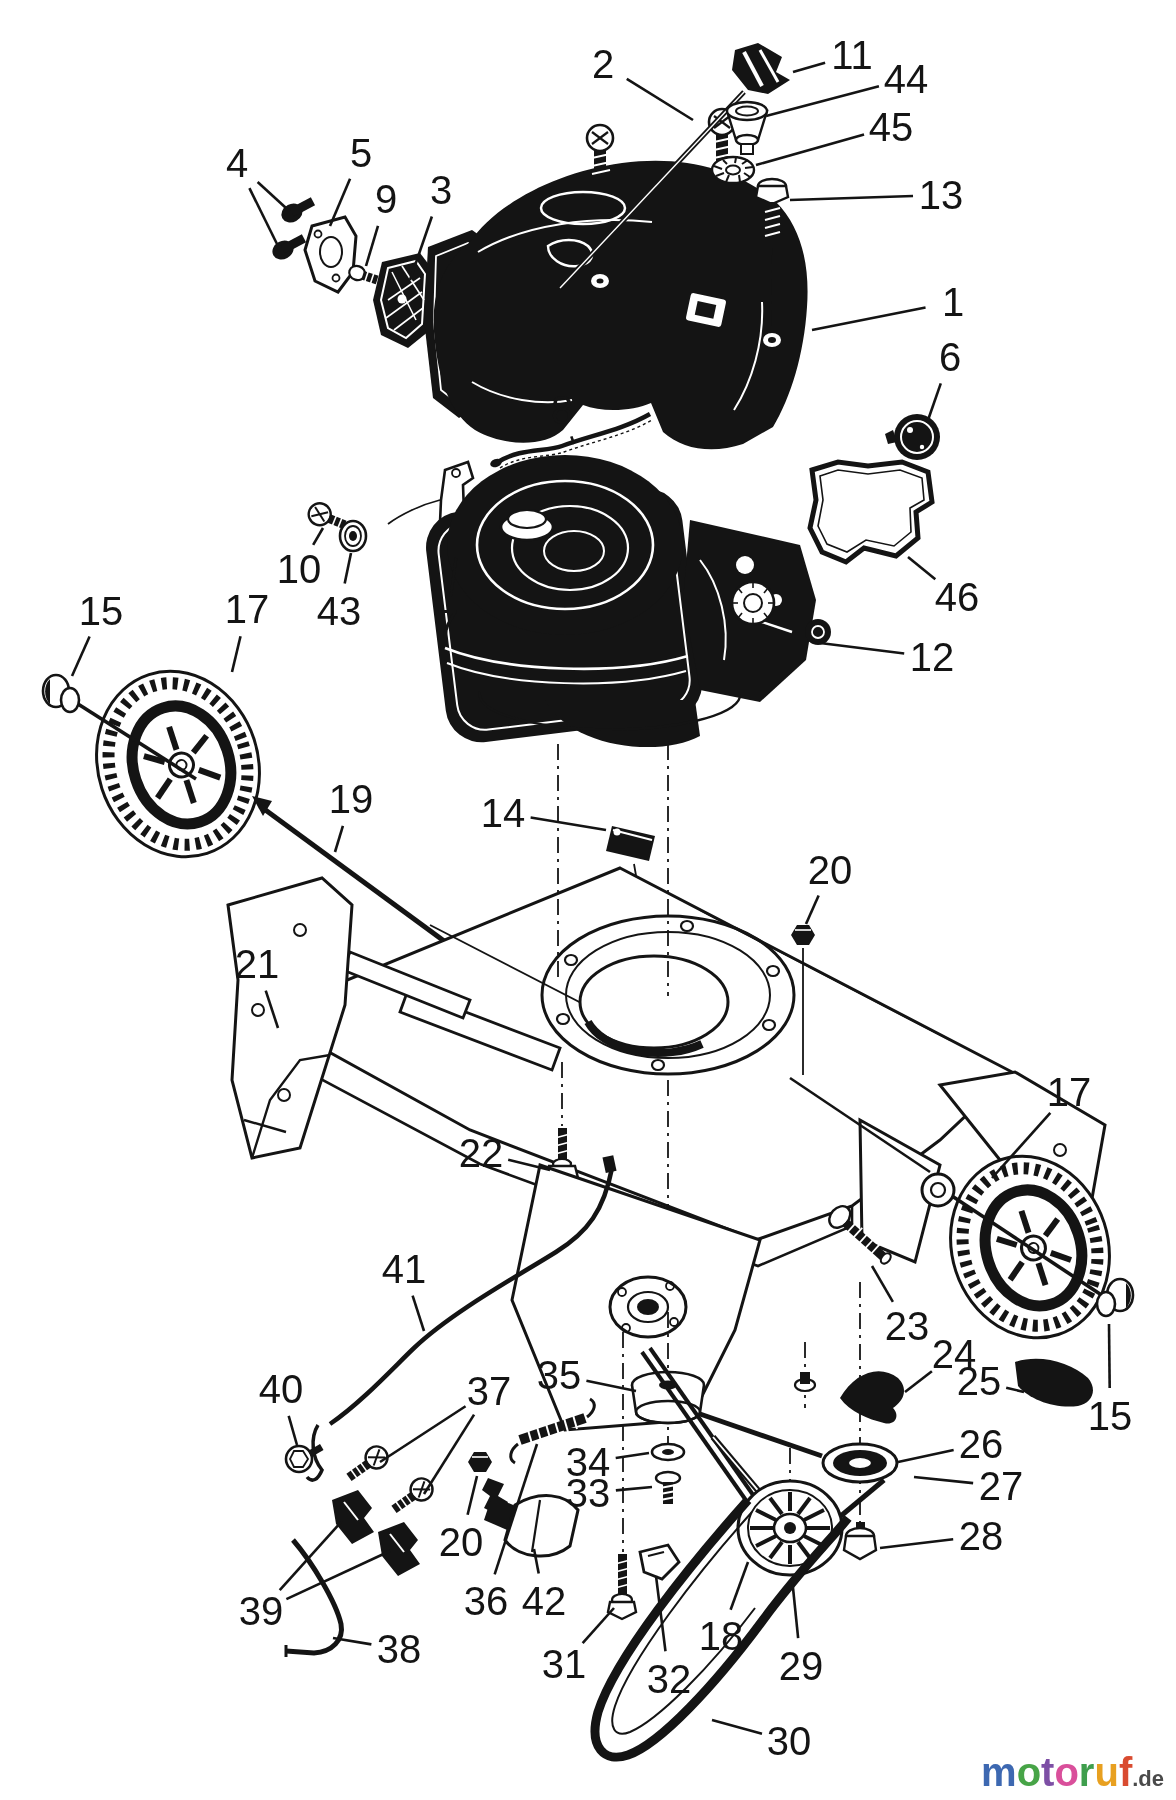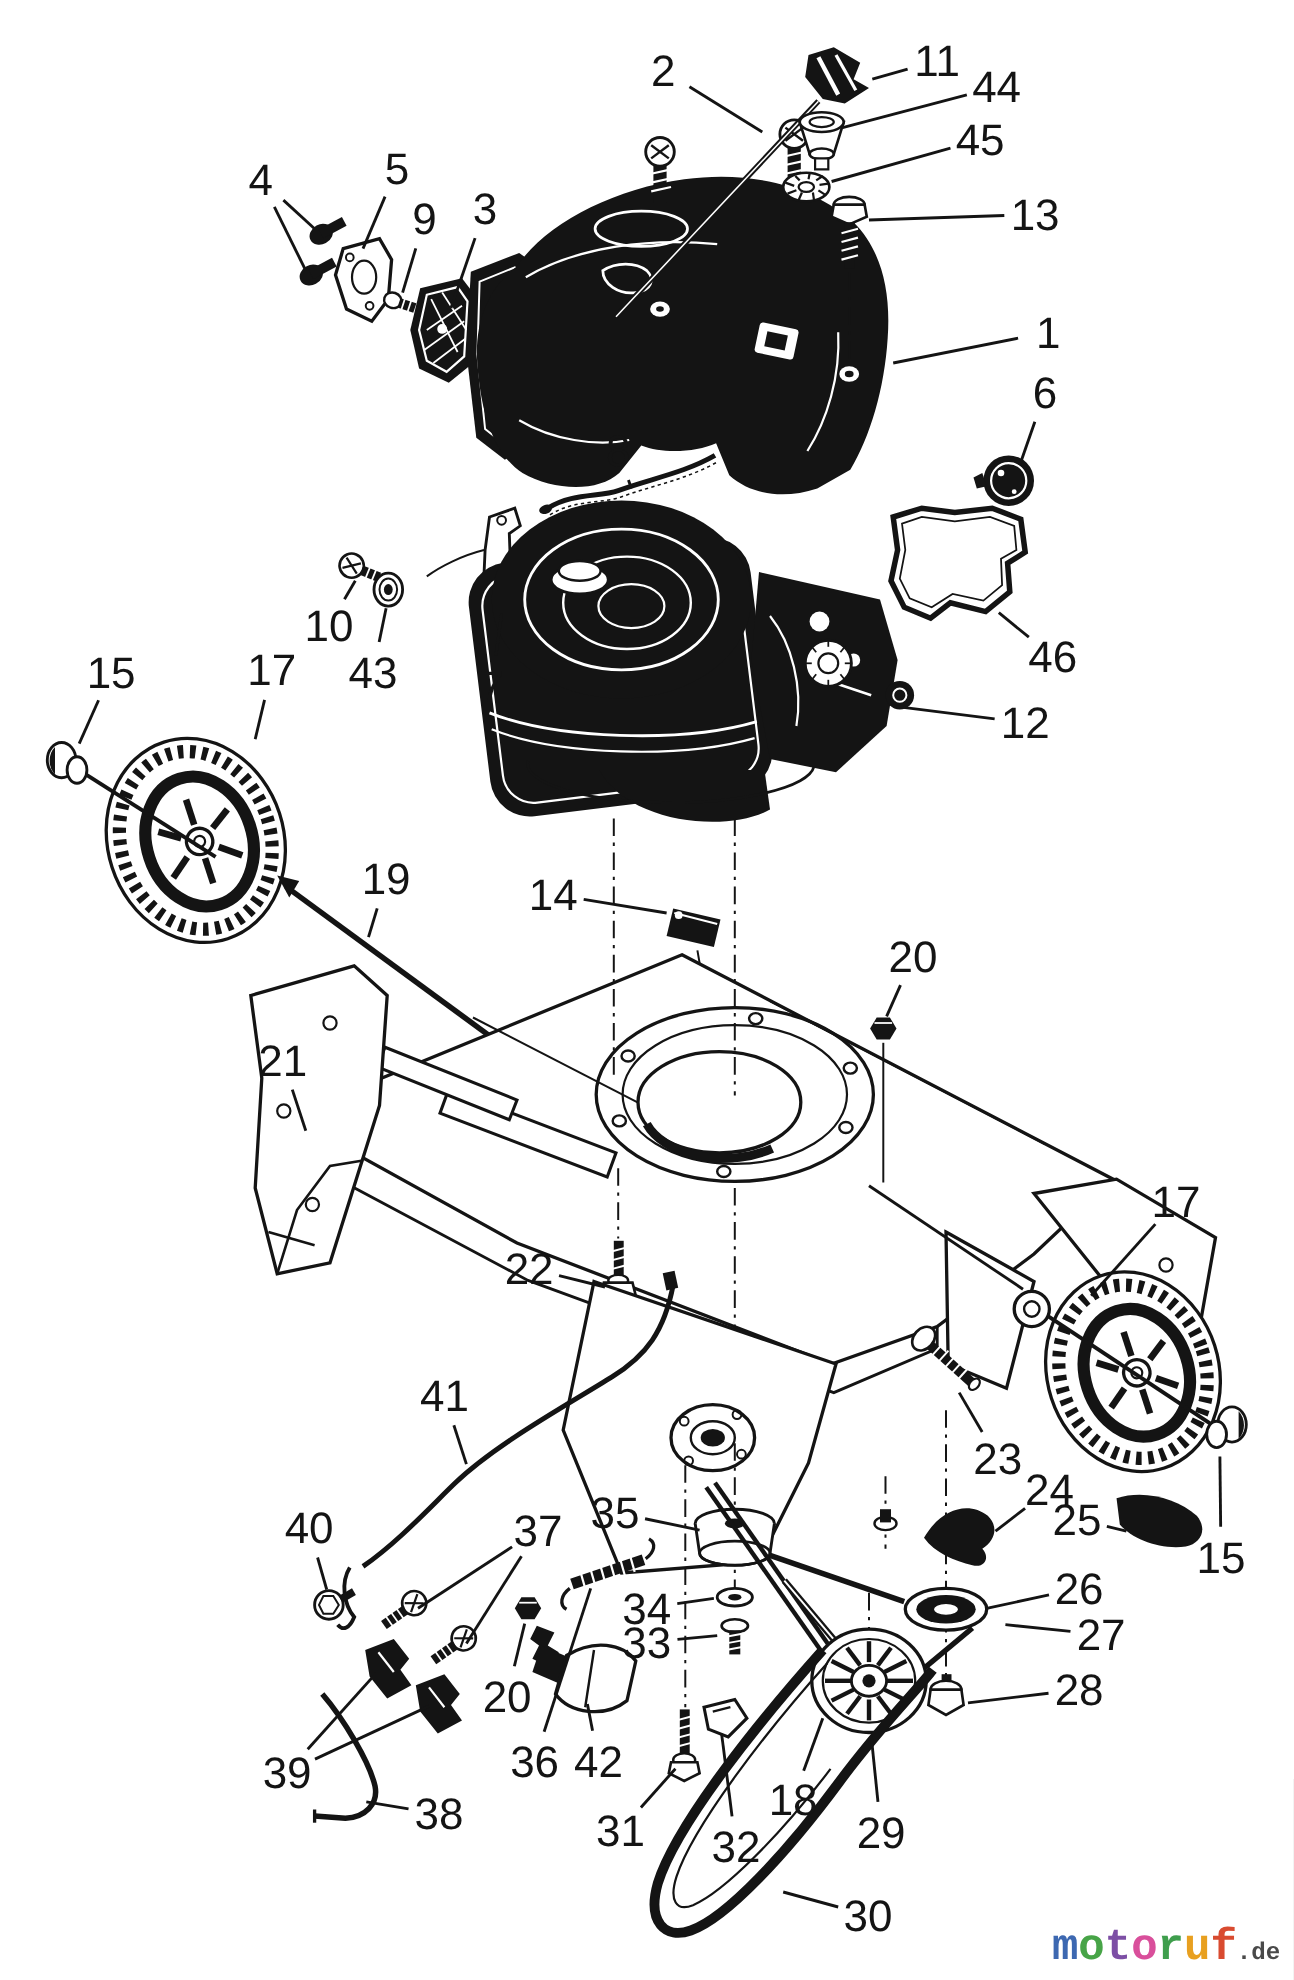--- a/index.html
+++ b/index.html
@@ -6,21 +6,21 @@
   .stage{position:relative;width:1176px;height:1800px;background:#fff;margin:0 auto;overflow:hidden;
          font-family:"Liberation Sans",sans-serif;}
   svg{position:absolute;left:0;top:0;}
   .callout{font-family:"Liberation Sans",sans-serif;font-size:40px;font-weight:400;fill:#141414;text-anchor:middle;}
   .leader{stroke:#141414;stroke-width:2.6;}
   .dash{stroke:#141414;stroke-width:1.8;stroke-dasharray:16 6 3 6;fill:none;}
   .k{stroke:#141414;fill:none;}
   .kf{fill:#141414;stroke:none;}
   .wf{fill:#fff;stroke:#141414;}
   .w{stroke:#fff;fill:none;}
-  .logo{position:absolute;right:12px;bottom:8px;font-family:Liberation Mono, monospace;
+  .logo{position:absolute;right:12px;bottom:8px;font-family:Liberation Sans, sans-serif;
         font-weight:bold;font-size:40px;line-height:1;letter-spacing:0px;}
   .logo .tld{font-size:22px;color:#4a4a4a;font-weight:bold;}
 </style>
 </head>
 <body>
 
 <div class="stage">
 <svg id="diagram-svg" width="1176" height="1800" viewBox="0 0 1176 1800">
 
   <g>

